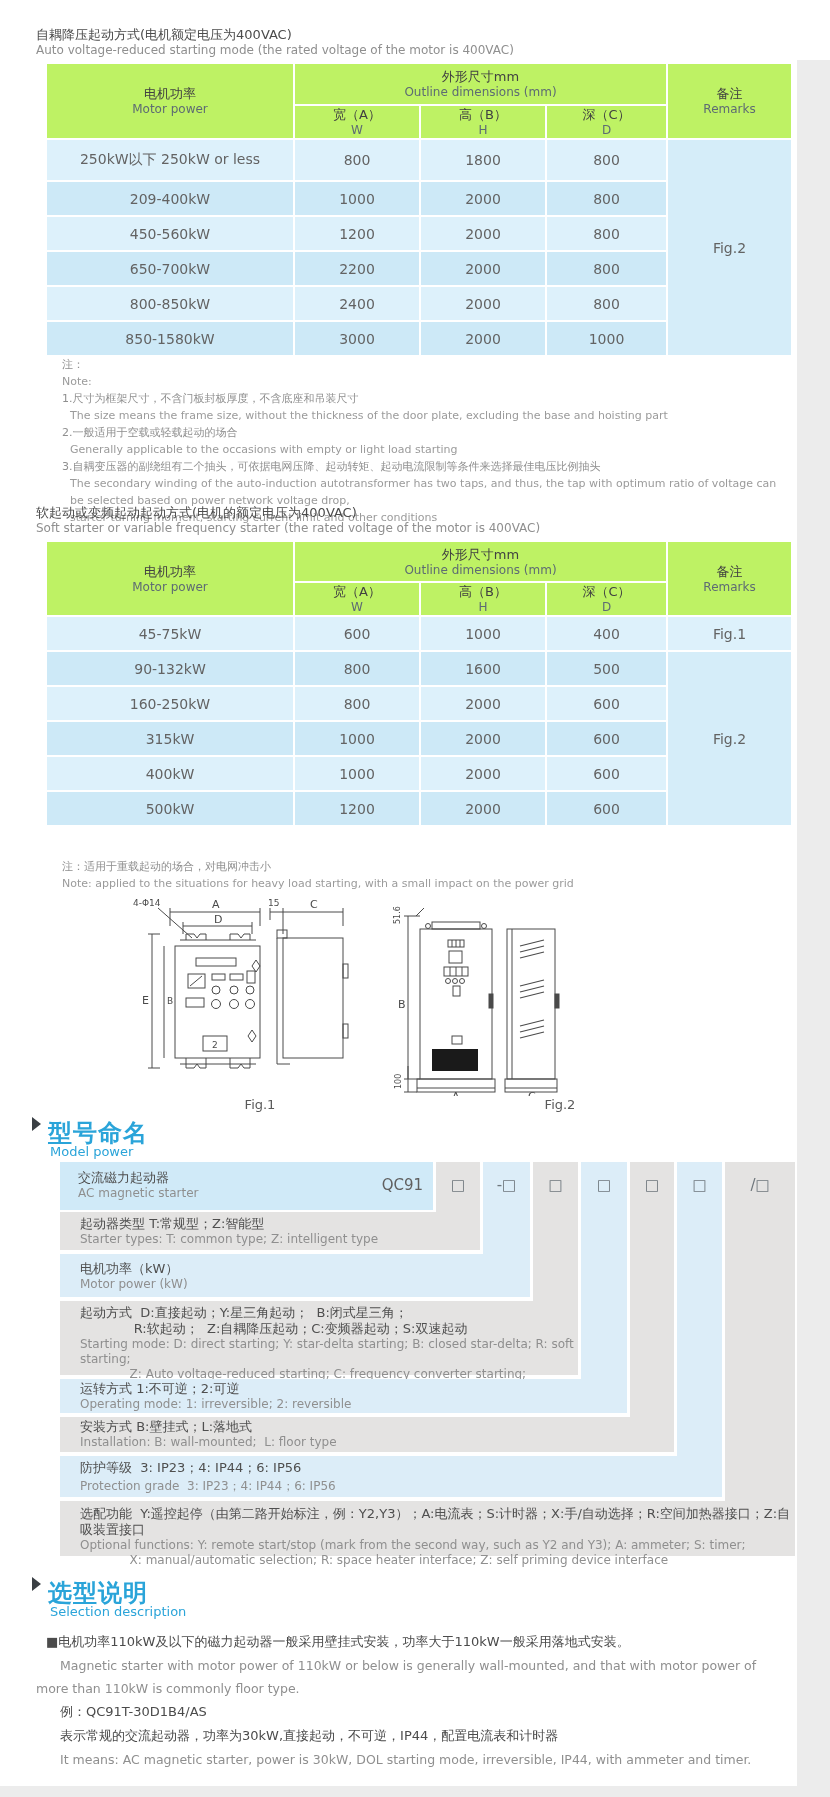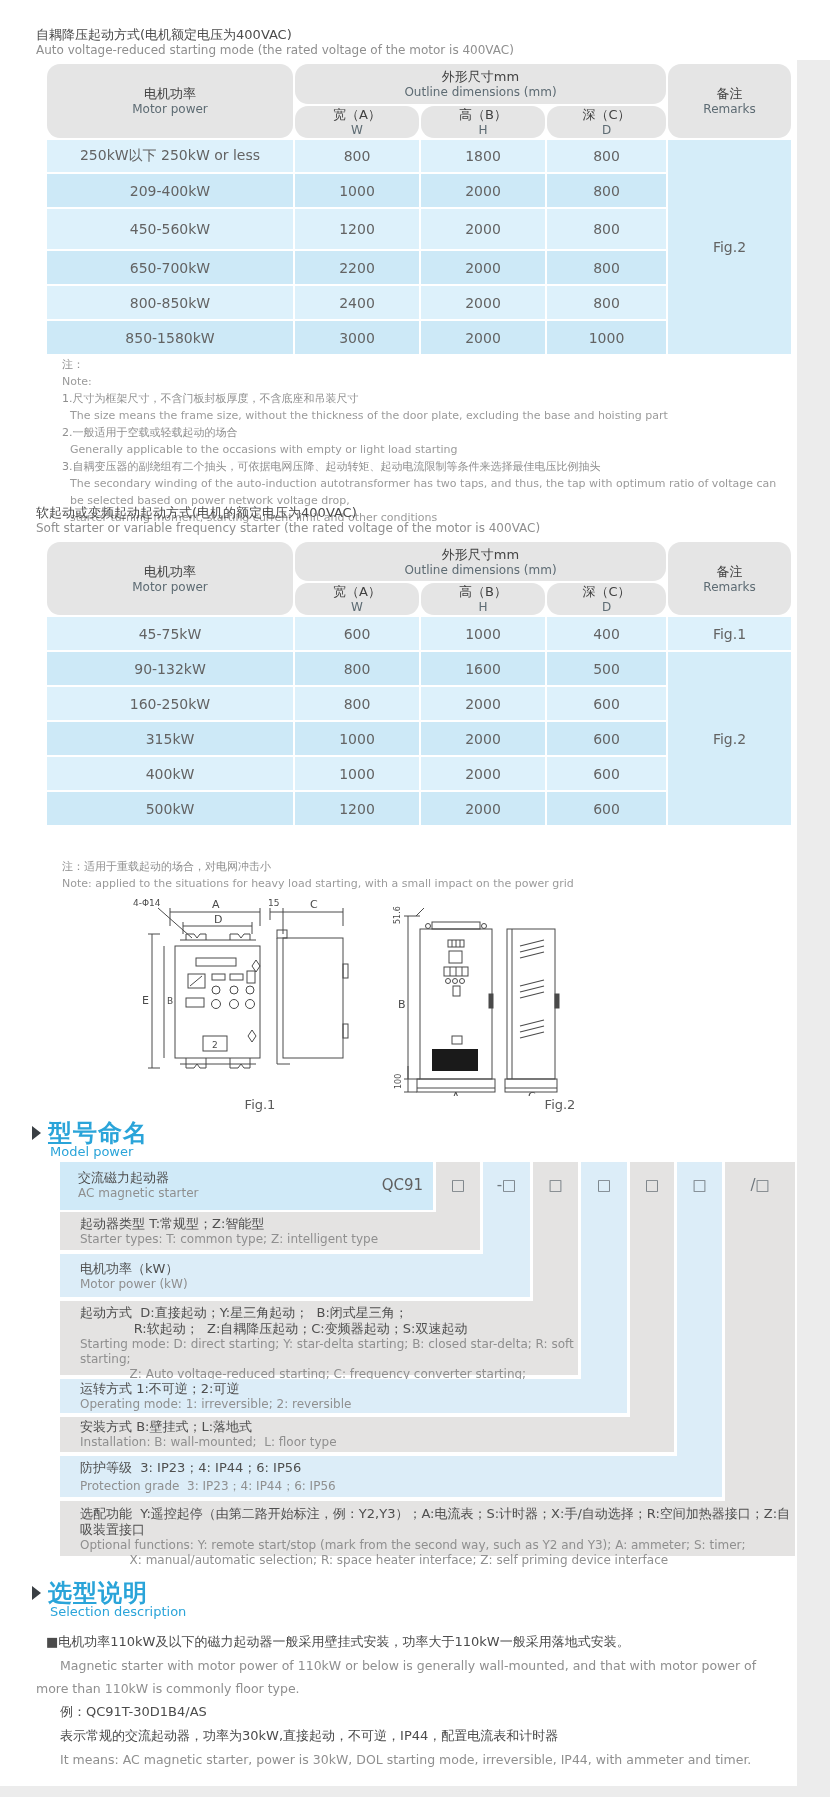--- a/index.html
+++ b/index.html
@@ -7,32 +7,32 @@
     width:830px;height:1797px;position:relative;background:#ffffff;
     font-family:"DejaVu Sans","Liberation Sans",sans-serif;
     -webkit-font-smoothing:antialiased;overflow:hidden;
   }
   .abs{position:absolute;}
   .zh-title{font-size:13px;color:#4b4b4b;}
   .en-sub{font-size:12px;color:#8f8f8f;}
   
   table.dim{border-collapse:separate;border-spacing:2px;table-layout:fixed;}
   table.dim th,table.dim td{padding:0;text-align:center;vertical-align:middle;font-weight:normal;}
-  table.dim th{background:#e5e5e5;color:#434343;border-radius:13px;}
+  table.dim th{background:#bef264;color:#434343;}
   .hdr-zh{font-size:13px;color:#414141;display:block;line-height:17px;}
   .hdr-en{font-size:12px;color:#5d6b73;display:block;line-height:15px;}
   td.c-light{background:#ddf1fb;}
   td.c-dark{background:#cde9f7;}
   td.c-remarks{background:#d5edf9;}
   .cell-txt{font-size:14px;color:#636363;}
   
   .note-line-zh{font-size:11px;color:#8f8f8f;line-height:17px;}
   .note-line-en{font-size:11px;color:#9b9b9b;line-height:17px;padding-left:8px;}
   
-  .sec-head{display:flex;align-items:center;}
+  .sec-head{display:flex;}
   .tri{width:0;height:0;border-left:9px solid #3a3f44;border-top:7px solid transparent;border-bottom:7px solid transparent;margin-right:7px;}
   .sec-zh{font-size:24px;color:#2aa4d9;font-weight:bold;letter-spacing:1px;}
   .sec-en{font-size:13px;color:#2aa4d9;}
   
   .stripe-gray{background:#e4e3e2;}
   .stripe-blue{background:#dcedf8;}
   .nm-row{box-sizing:border-box;padding:4px 0 0 20px;}
   .nm-zh{font-size:13px;color:#4f4f4f;line-height:16px;white-space:pre-wrap;}
   .nm-en{font-size:12px;color:#8f8f8f;line-height:15px;white-space:pre-wrap;}
   .nm-box{position:absolute;top:14px;left:0;width:100%;text-align:center;font-size:15px;color:#6f777d;}
@@ -84,34 +84,34 @@
           <span class="hdr-zh">高（B）</span>
           <span class="hdr-en">H</span>
         </th>
       <th>
           <span class="hdr-zh">深（C）</span>
           <span class="hdr-en">D</span>
         </th>
     </tr>
   </thead>
   <tbody>
-    <tr style="height:32px;">
+    <tr style="height:40px;">
       <td class="c-light cell-txt">250kW以下 250kW or less</td>
       <td class="c-light cell-txt">800</td>
       <td class="c-light cell-txt">1800</td>
       <td class="c-light cell-txt">800</td>
       <td class="c-remarks cell-txt" rowspan="6">Fig.2</td>
     </tr>
     <tr style="height:33px;">
       <td class="c-dark cell-txt">209-400kW</td>
       <td class="c-dark cell-txt">1000</td>
       <td class="c-dark cell-txt">2000</td>
       <td class="c-dark cell-txt">800</td>
     </tr>
-    <tr style="height:40px;">
+    <tr style="height:33px;">
       <td class="c-light cell-txt">450-560kW</td>
       <td class="c-light cell-txt">1200</td>
       <td class="c-light cell-txt">2000</td>
       <td class="c-light cell-txt">800</td>
     </tr>
     <tr style="height:33px;">
       <td class="c-dark cell-txt">650-700kW</td>
       <td class="c-dark cell-txt">2200</td>
       <td class="c-dark cell-txt">2000</td>
       <td class="c-dark cell-txt">800</td>

